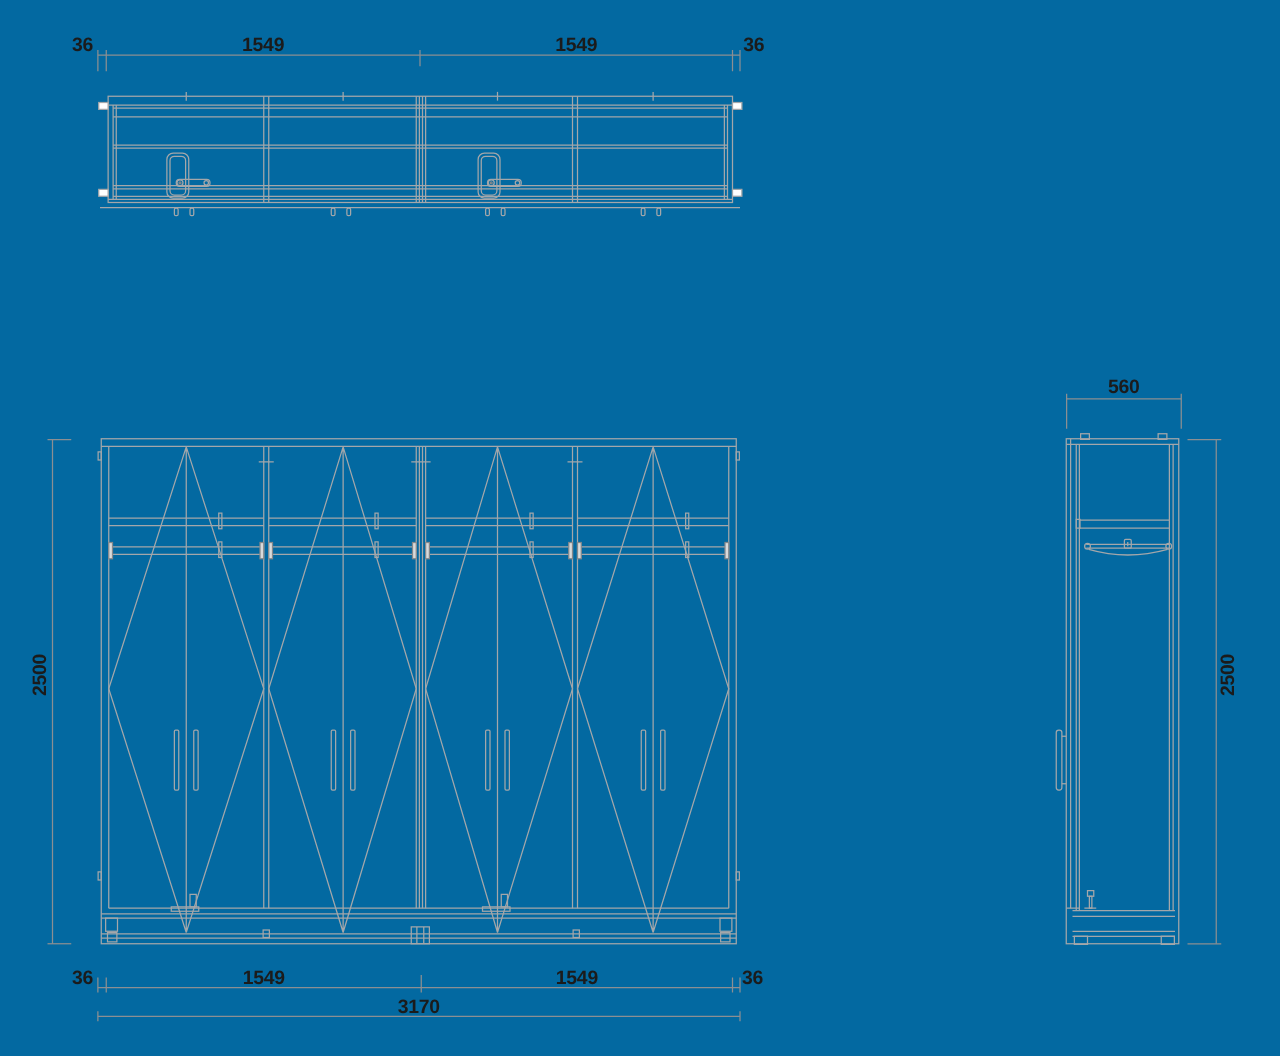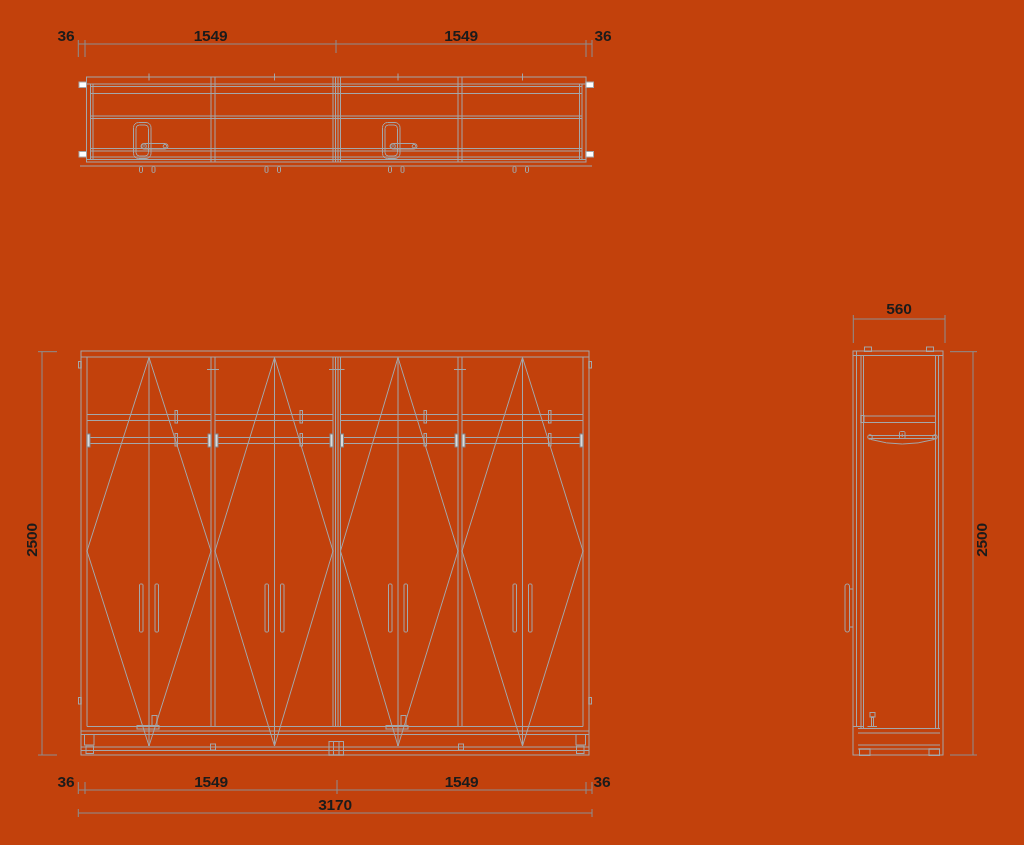--- a/index.html
+++ b/index.html
@@ -1,16 +1,16 @@
 <!DOCTYPE html>
 <html><head>
 <meta charset="utf-8">
 <style>
   html,body{margin:0;padding:0;background:#ffffff;}
-  #stage{position:relative;width:1024px;height:845px;background:#c2410c;overflow:hidden;
+  #stage{position:relative;width:1024px;height:845px;background:#0369a1;overflow:hidden;
          font-family:"Liberation Sans", sans-serif;}
   svg{position:absolute;left:0;top:0;}
   .ln{stroke:#a4a7aa;stroke-width:1;fill:none;}
   .lnf{stroke:#a4a7aa;stroke-width:1;fill:#ffffff;}
   .lnd{stroke:#85888b;stroke-width:1;fill:none;}
   .lndf{stroke:#85888b;stroke-width:1;fill:#d9dadb;}
   .dim{stroke:#8c8f92;stroke-width:1;fill:none;}
   .dimtxt{font-family:"Liberation Sans",sans-serif;font-size:15.5px;font-weight:700;
           fill:#1b1b1b;letter-spacing:-0.2px;}
 </style>

